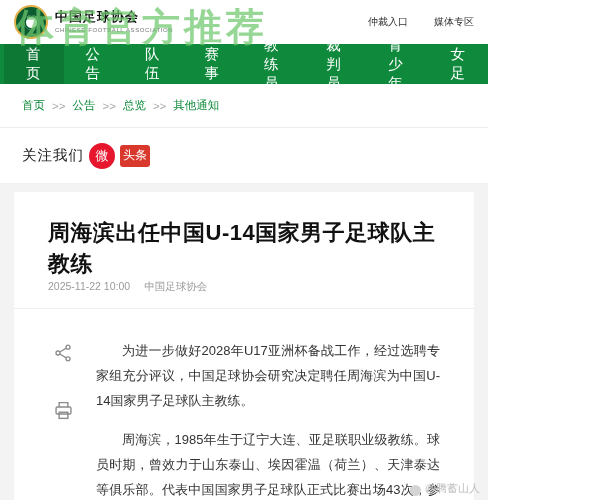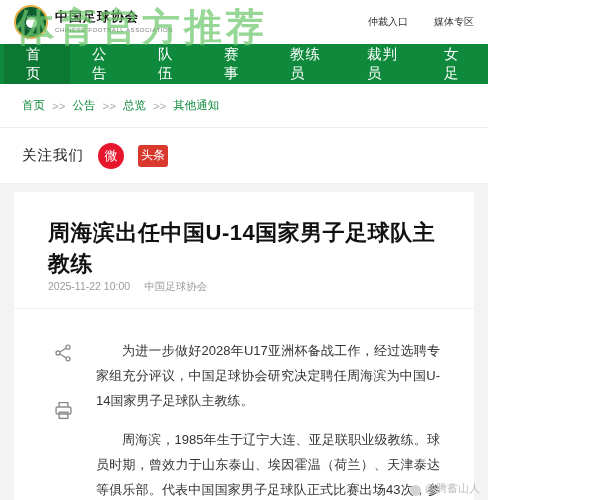--- a/index.html
+++ b/index.html
@@ -118,21 +118,21 @@
   .crumb-link { color: #0f8a3c; cursor: pointer; }
   .crumb-sep { margin: 0 7px; color: #aaa; }
 
   
   .follow {
     background: #ffffff;
     height: 56px;
     display: flex;
     align-items: center;
     padding-left: 22px;
-    gap: 14px;
+    gap: 5px;
     border-bottom: 1px solid #f0f0f0;
   }
   .follow-label {
     font-size: 14.5px;
     color: #222;
     letter-spacing: 1px;
   }
   .ico-weibo {
     width: 26px; height: 26px;
     border-radius: 50%;
@@ -244,20 +244,21 @@
     <div class="watermark">体育官方推荐</div>
   </div>
 
   <div class="nav">
     <div class="nav-item active">首页</div>
     <div class="nav-item">公告</div>
     <div class="nav-item">队伍</div>
     <div class="nav-item">赛事</div>
     <div class="nav-item">教练员</div>
     <div class="nav-item">裁判员</div>
+    <div class="nav-item">青少年</div>
     <div class="nav-item">女足</div>
   </div>
 
   <div class="crumb-band">
     <span class="crumb-link">首页</span>
     <span class="crumb-sep">&gt;&gt;</span>
     <span class="crumb-link">公告</span>
     <span class="crumb-sep">&gt;&gt;</span>
     <span class="crumb-link">总览</span>
     <span class="crumb-sep">&gt;&gt;</span>

